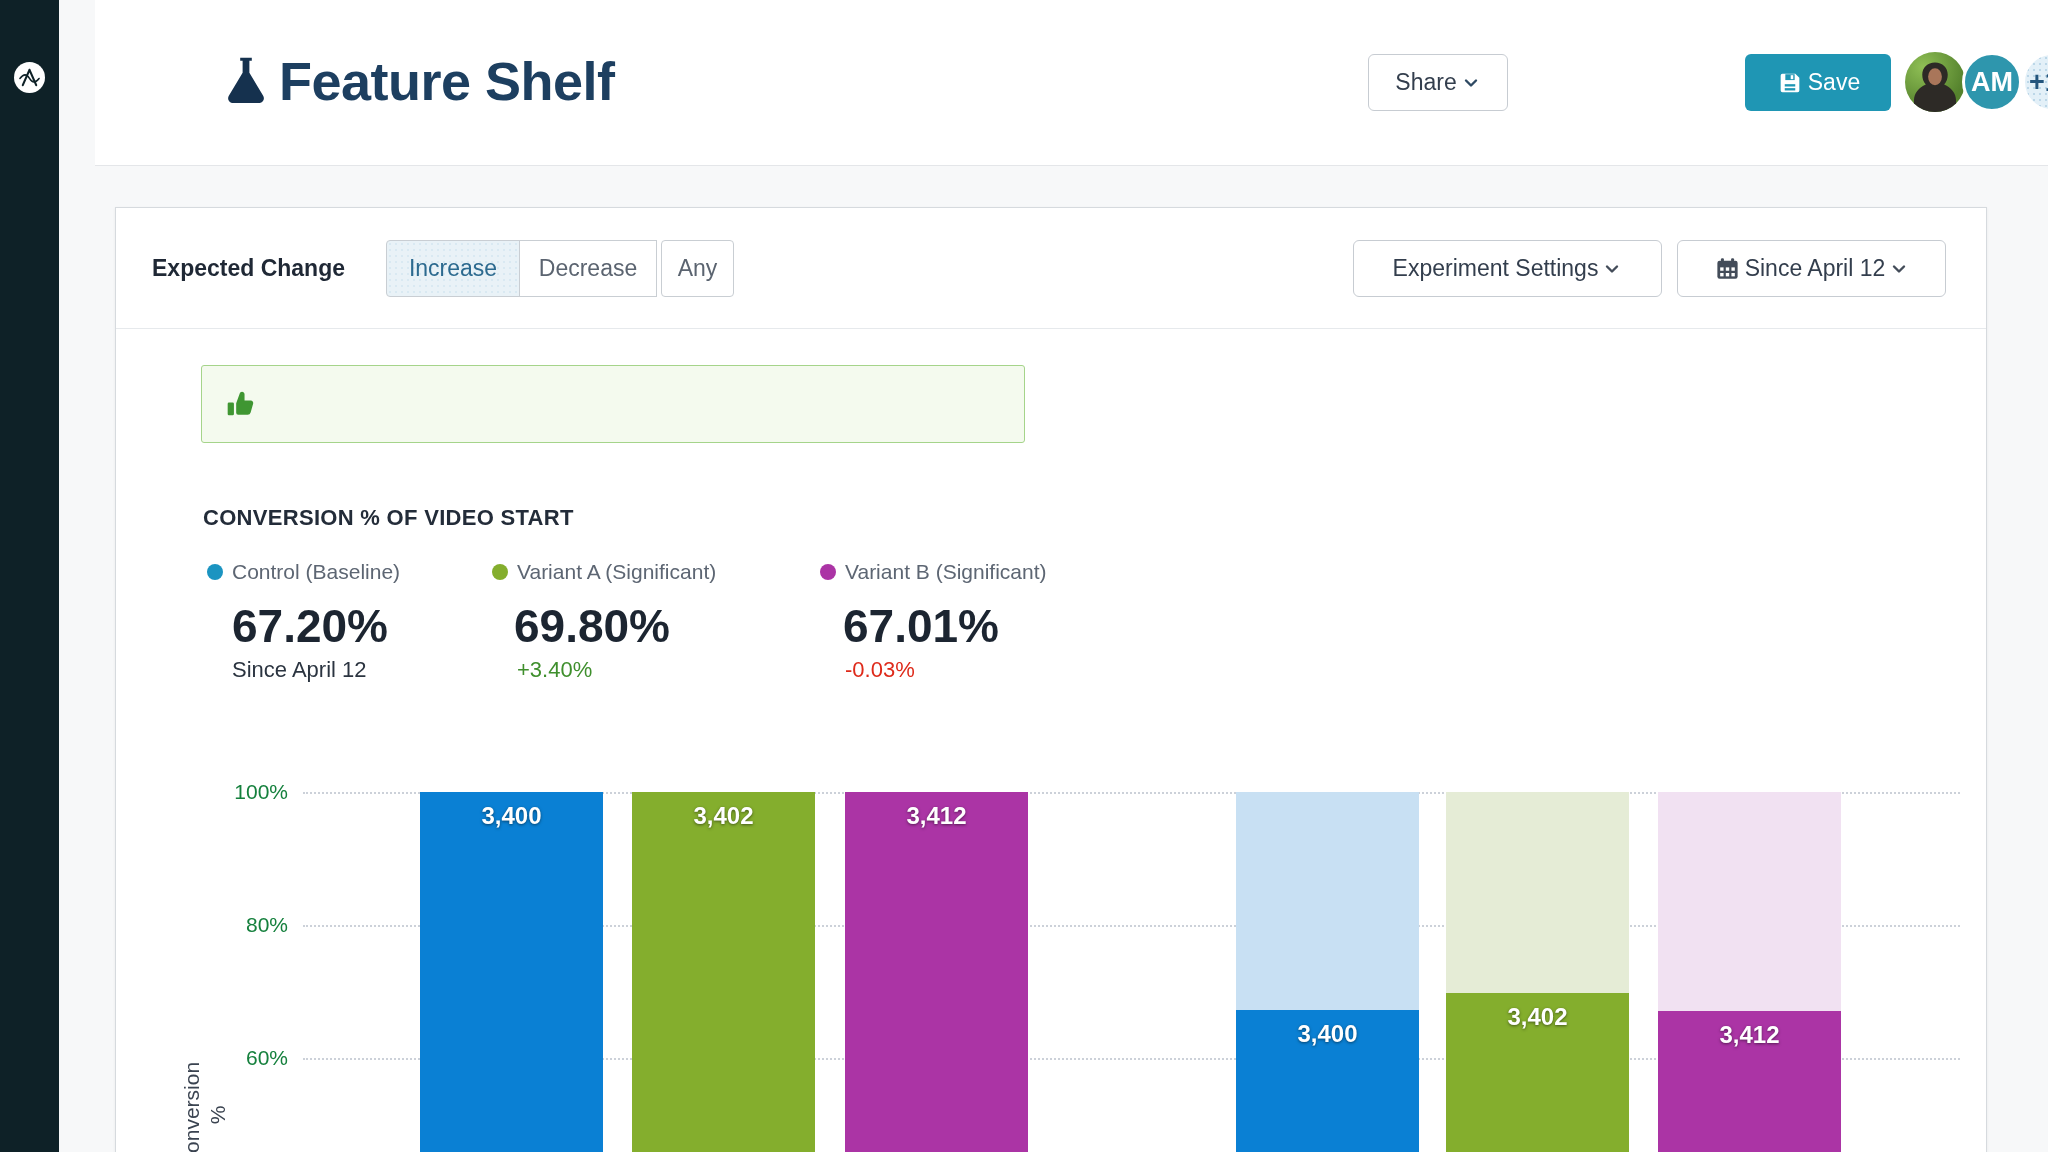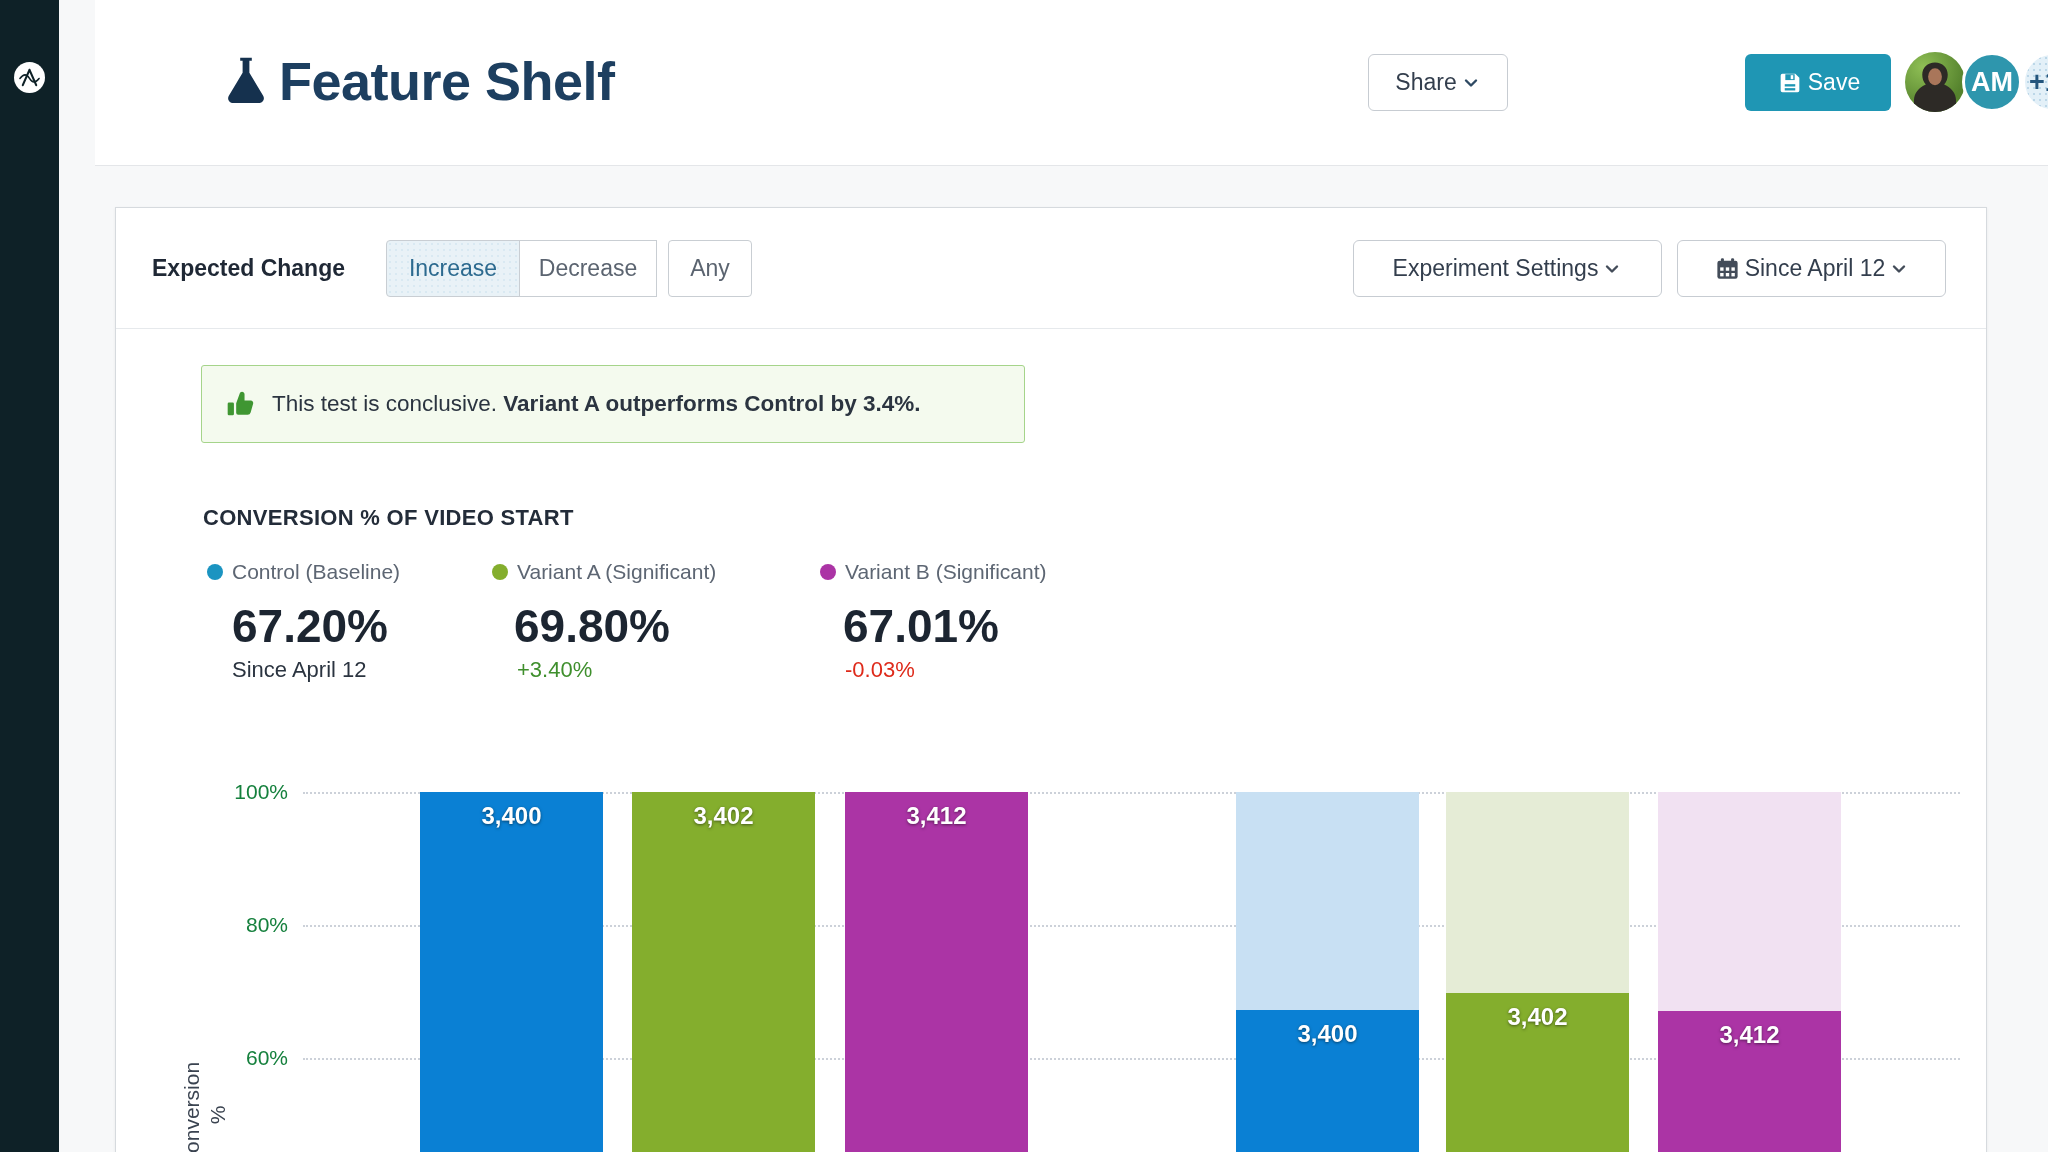--- a/index.html
+++ b/index.html
@@ -32,21 +32,21 @@
     background-image:radial-gradient(#bcd7e8 1.4px, transparent 1.4px); background-size:6px 6px; }
   
   .card { position:absolute; left:115px; top:207px; width:1872px; height:960px; background:#ffffff;
     border:1px solid #d6dade; box-shadow:0 1px 3px rgba(20,30,40,.06); }
   .filter-label { position:absolute; left:152px; top:253px; font-size:23px; font-weight:700; color:#1f2835; line-height:30px; }
   .segments { position:absolute; left:386px; top:240px; height:57px; display:flex; }
   .segments button { height:57px; background:#fff; border:1px solid #c9ced3; font-family:inherit;
     font-size:23px; color:#5b6470; cursor:pointer; }
   .seg-0 { width:134px; border-radius:4px 0 0 4px; }
   .seg-1 { width:138px; margin-left:-1px; }
-  .seg-2 { width:84px; margin-left:11px; border-radius:4px; }
+  .seg-2 { width:73px; margin-left:4px; border-radius:4px; }
   .segments button.selected { background:#e9f2f7; color:#2c6a8f;
     background-image:radial-gradient(#d9e9f2 1.2px, transparent 1.2px); background-size:6px 6px; }
   .btn-settings { left:1353px; top:240px; width:309px; }
   .btn-date { left:1677px; top:240px; width:269px; }
   .filter-divider { position:absolute; left:116px; top:328px; width:1870px; height:1px; background:#e6e9ec; }
   
   .banner { position:absolute; left:201px; top:365px; width:824px; height:78px; background:#f4faee;
     border:1.5px solid #a5d48a; border-radius:3px; display:flex; align-items:center; padding-left:22px; gap:14px; }
   .banner-text { font-size:22.5px; color:#2b3440; }
   .banner-text b { font-weight:700; }
@@ -152,24 +152,20 @@
   </svg>
 </button>
 
 <div class="filter-divider"></div>
 
 <div class="banner">
   <svg width="34" height="34" viewBox="0 0 24 24">
     <path d="M3.5 11h2.6a.9.9 0 0 1 .9.9v7.2a.9.9 0 0 1-.9.9H3.5a.9.9 0 0 1-.9-.9v-7.2a.9.9 0 0 1 .9-.9z" fill="#3f9632"></path>
     <path d="M8.6 19.6V11.4l2.5-6.9c.2-.7.9-1.2 1.6-1.2 1 0 1.8.8 1.8 1.8v4.4h4.4c1.1 0 2 1.1 1.7 2.2l-1.8 6.3a2.2 2.2 0 0 1-2.1 1.6H10a1.4 1.4 0 0 1-1.4-1.4z" fill="#3f9632"></path>
   </svg>
-  <div class="banner-text">
-    <span>This test is conclusive.</span>
-    <b>Variant A outperforms Control by 3.4%.</b>
-  </div>
 </div>
 
 <h2 class="section-title">CONVERSION % OF VIDEO START</h2>
 
 <div>
   <span class="dot" style="left: 207px; background: rgb(27, 148, 193);"></span>
   <span class="legend-row" style="left:232px">Control (Baseline)</span>
   <div class="metric-value" style="left:232px">67.20%</div>
   <div class="metric-sub neutral" style="left:232px">Since April 12</div>
 </div>

